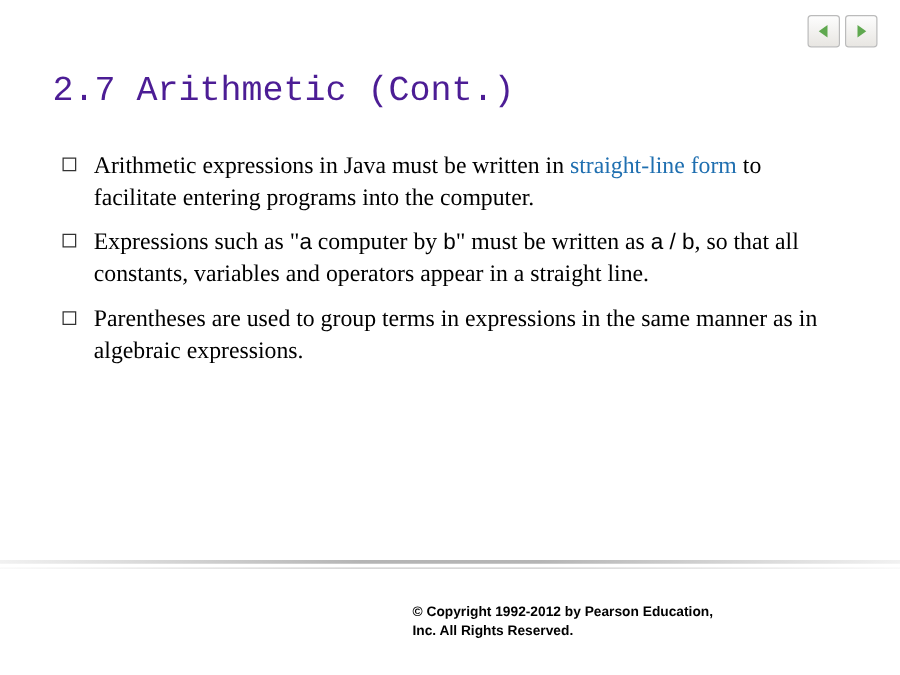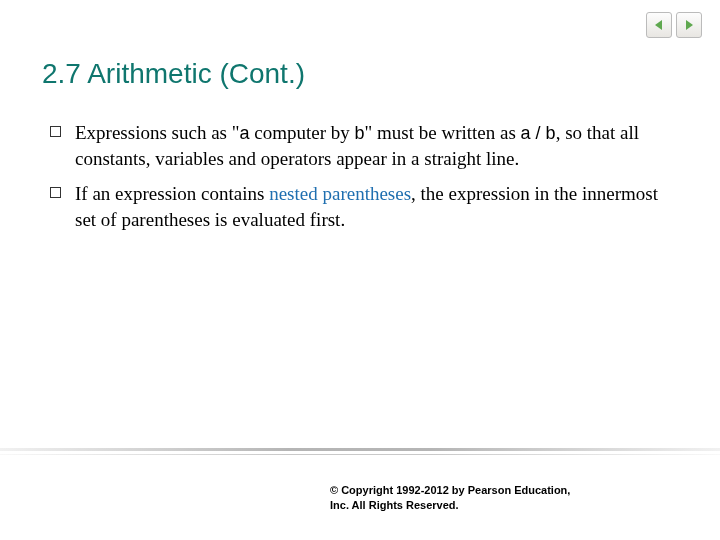--- a/index.html
+++ b/index.html
@@ -28,22 +28,22 @@
     align-items: center;
     justify-content: center;
     cursor: pointer;
   }
   .nav-btn svg { display: block; }
   .title {
     position: absolute;
     top: 58px;
     left: 42px;
     font-size: 28px;
-    color: #0f766e;
-    font-family: Liberation Sans, sans-serif;
+    color: #4c1d95;
+    font-family: Liberation Mono, monospace;
   }
   .content {
     position: absolute;
     top: 120px;
     left: 42px;
     right: 42px;
   }
   .bullet-item {
     display: flex;
     margin-bottom: 10px;
@@ -109,35 +109,41 @@
     <svg width="14" height="14" viewBox="0 0 14 14">
         <polygon points="4,2 4,12 11,7" fill="#5fa84f"></polygon>
       </svg>
   </div>
 </div>
 
 <div class="title">2.7  Arithmetic (Cont.)</div>
 
 <div class="content">
 
+  <div class="bullet-item">
+    <div class="bullet-marker"></div>
+    <div class="bullet-text">
+      <span>Arithmetic expressions in Java must be written in </span><span class="highlight">straight-line form</span><span> to facilitate entering programs into the computer.</span>
+    </div>
+  </div>
 
   <div class="bullet-item">
     <div class="bullet-marker"></div>
     <div class="bullet-text">
       <span>Expressions such as "</span><span class="mono">a</span><span> computer by </span><span class="mono">b</span><span>" must be written as </span><span class="mono">a / b</span><span>, so that all constants, variables and operators appear in a straight line.</span>
     </div>
   </div>
 
-
   <div class="bullet-item">
     <div class="bullet-marker"></div>
     <div class="bullet-text">
-      <span>If an expression contains </span><span class="highlight">nested parentheses</span><span>, the expression in the innermost set of parentheses is evaluated first.</span>
+      <span>Parentheses are used to group terms in expressions in the same manner as in algebraic expressions.</span>
     </div>
   </div>
+
 
 </div>
 
 <div class="footer-line">
   <div class="bar1"></div>
   <div class="bar2"></div>
 </div>
 
 <div class="copyright">© Copyright 1992-2012 by Pearson Education, Inc. All Rights Reserved.</div>
 

